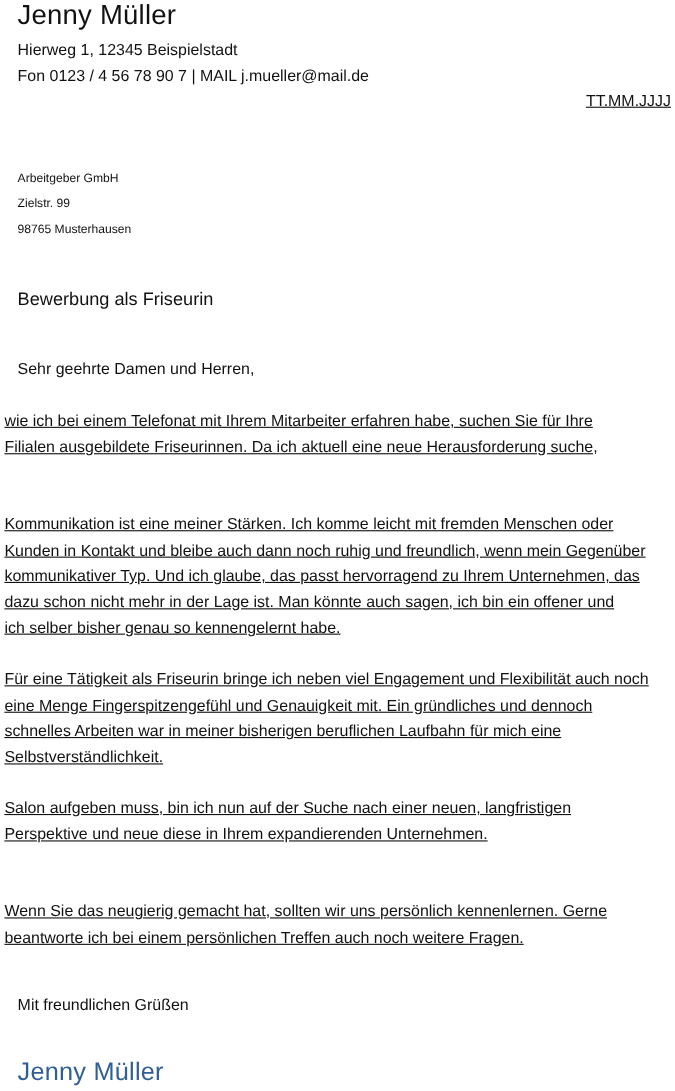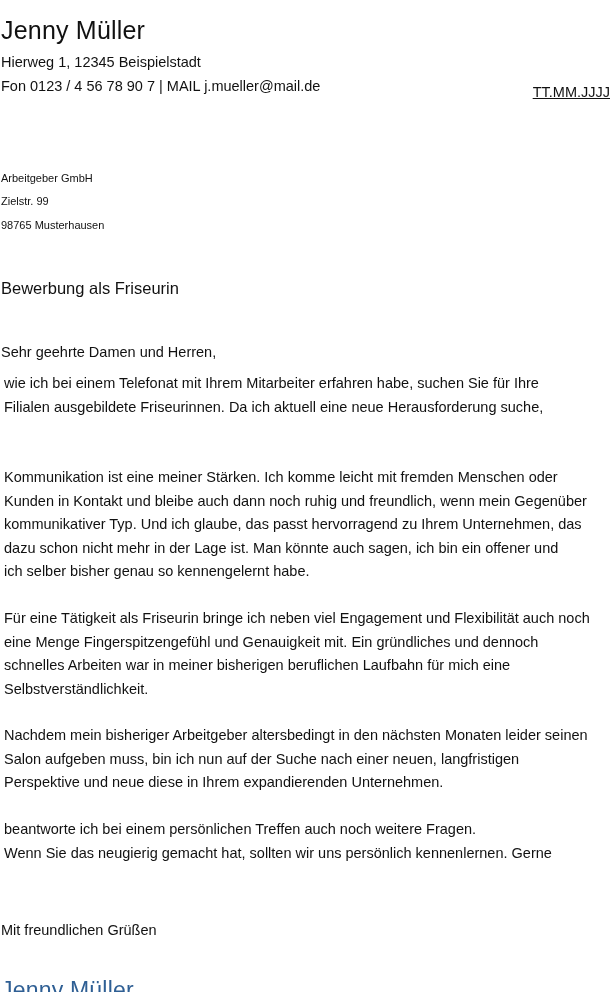--- a/index.html
+++ b/index.html
@@ -1,27 +1,27 @@
 <!DOCTYPE html>
 <html><head>
   <meta charset="utf-8">
   <style>
     html, body { margin: 0; padding: 0; background: #ffffff; }
     body {
       width: 614px; height: 992px; position: relative; overflow: hidden;
       font-family: "Liberation Sans", sans-serif; color: #111111;
     }
-    .abs { position: absolute; left: 1px; white-space: nowrap; margin-top: 16px; }
+    .abs { position: absolute; left: 16px; white-space: nowrap; }
     .name { font-size: 25px; top: 0px; color: #111; letter-spacing: 0.2px; }
     .hdr { font-size: 14.5px; }
     .date { position: absolute; right: 4px; top: 84px; font-size: 14.5px; text-decoration: underline; }
     .rcpt { font-size: 11px; text-align: center; }
     .subject { font-size: 16.5px; top: 263px; }
     .para { position: absolute; left: 4px; width: 610px; font-size: 14.5px; line-height: 23.5px; }
-    .para span { display: block; white-space: nowrap; }
+    .para span { display: block; white-space: nowrap; text-decoration: underline; }
     .sig { font-size: 23px; top: 961px; color: #2f5f94; letter-spacing: 0.2px; }
   </style>
 </head>
 <body>
 
 <div class="abs name">Jenny Müller</div>
 <div class="abs hdr" style="top:38px;">Hierweg 1, 12345 Beispielstadt</div>
 <div class="abs hdr" style="top:62px;">Fon 0123 / 4 56 78 90 7 | MAIL j.mueller@mail.de</div>
 
 <div class="date">TT.MM.JJJJ</div>
@@ -48,25 +48,24 @@
 </div>
 
 <div class="para" style="top:607px;">
   <span>Für eine Tätigkeit als Friseurin bringe ich neben viel Engagement und Flexibilität auch noch</span>
   <span>eine Menge Fingerspitzengefühl und Genauigkeit mit. Ein gründliches und dennoch</span>
   <span>schnelles Arbeiten war in meiner bisherigen beruflichen Laufbahn für mich eine</span>
   <span>Selbstverständlichkeit.</span>
 </div>
 
 <div class="para" style="top:724px;">
-  <span>Nachdem mein bisheriger Arbeitgeber altersbedingt in den nächsten Monaten leider seinen</span>
   <span>Salon aufgeben muss, bin ich nun auf der Suche nach einer neuen, langfristigen</span>
   <span>Perspektive und neue diese in Ihrem expandierenden Unternehmen.</span>
 </div>
 
 <div class="para" style="top:818px;">
+  <span>Wenn Sie das neugierig gemacht hat, sollten wir uns persönlich kennenlernen. Gerne</span>
   <span>beantworte ich bei einem persönlichen Treffen auch noch weitere Fragen.</span>
-  <span>Wenn Sie das neugierig gemacht hat, sollten wir uns persönlich kennenlernen. Gerne</span>
 </div>
 
 <div class="abs hdr" style="top:906px;">Mit freundlichen Grüßen</div>
 
 <div class="abs sig">Jenny Müller</div>
 
 </body></html>

